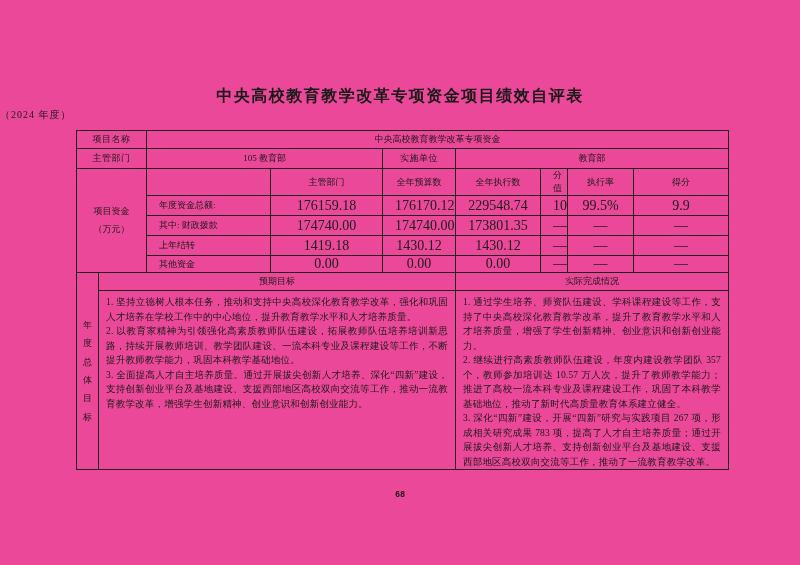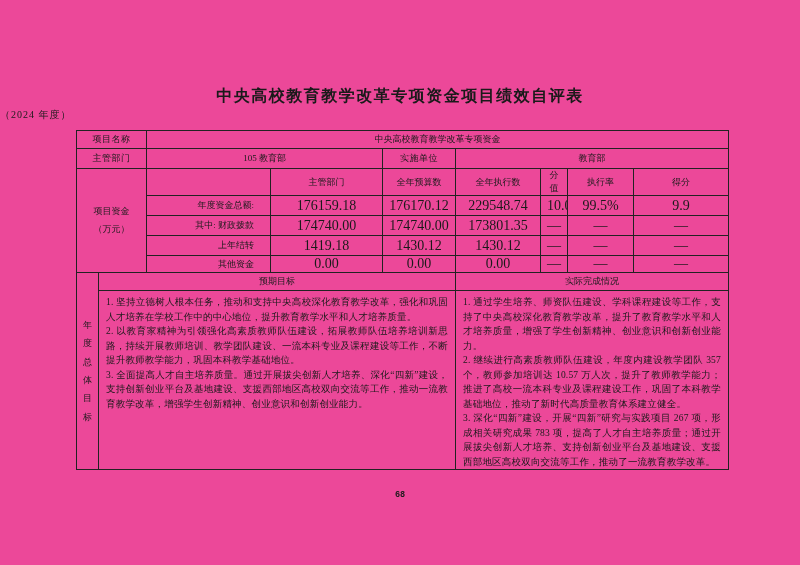--- a/index.html
+++ b/index.html
@@ -22,27 +22,27 @@
     text-align: left;
     font-size: 10px; letter-spacing: 1px;
   }
   .table-wrap { position: absolute; left: 76px; top: 130px; width: 652px; }
   table { border-collapse: collapse; table-layout: fixed; width: 652px; }
   td {
     border: 1px solid #222;
     font-size: 9px;
     text-align: center;
     vertical-align: middle;
-    padding: 0 6px;
+    padding: 0 12px;
     overflow: hidden;
   }
   .t2 { margin-top: -1px; }
   .lbl { letter-spacing: 0.5px; }
   .num { font-size: 14px; }
-  .right-lbl { text-align: right; padding-right: 16px; }
+  .right-lbl { text-align: left; padding-right: 16px; }
   .group-lbl { white-space: pre-line; line-height: 1.9; }
   .vert-lbl { white-space: pre-line; line-height: 2.05; font-size: 9px; padding: 0; }
   .goal-cell {
     vertical-align: top;
     text-align: justify;
     white-space: pre-line;
     padding: 4px 7px 0 7px;
     font-size: 9.5px;
     line-height: 14.5px;
     letter-spacing: 0.2px;

